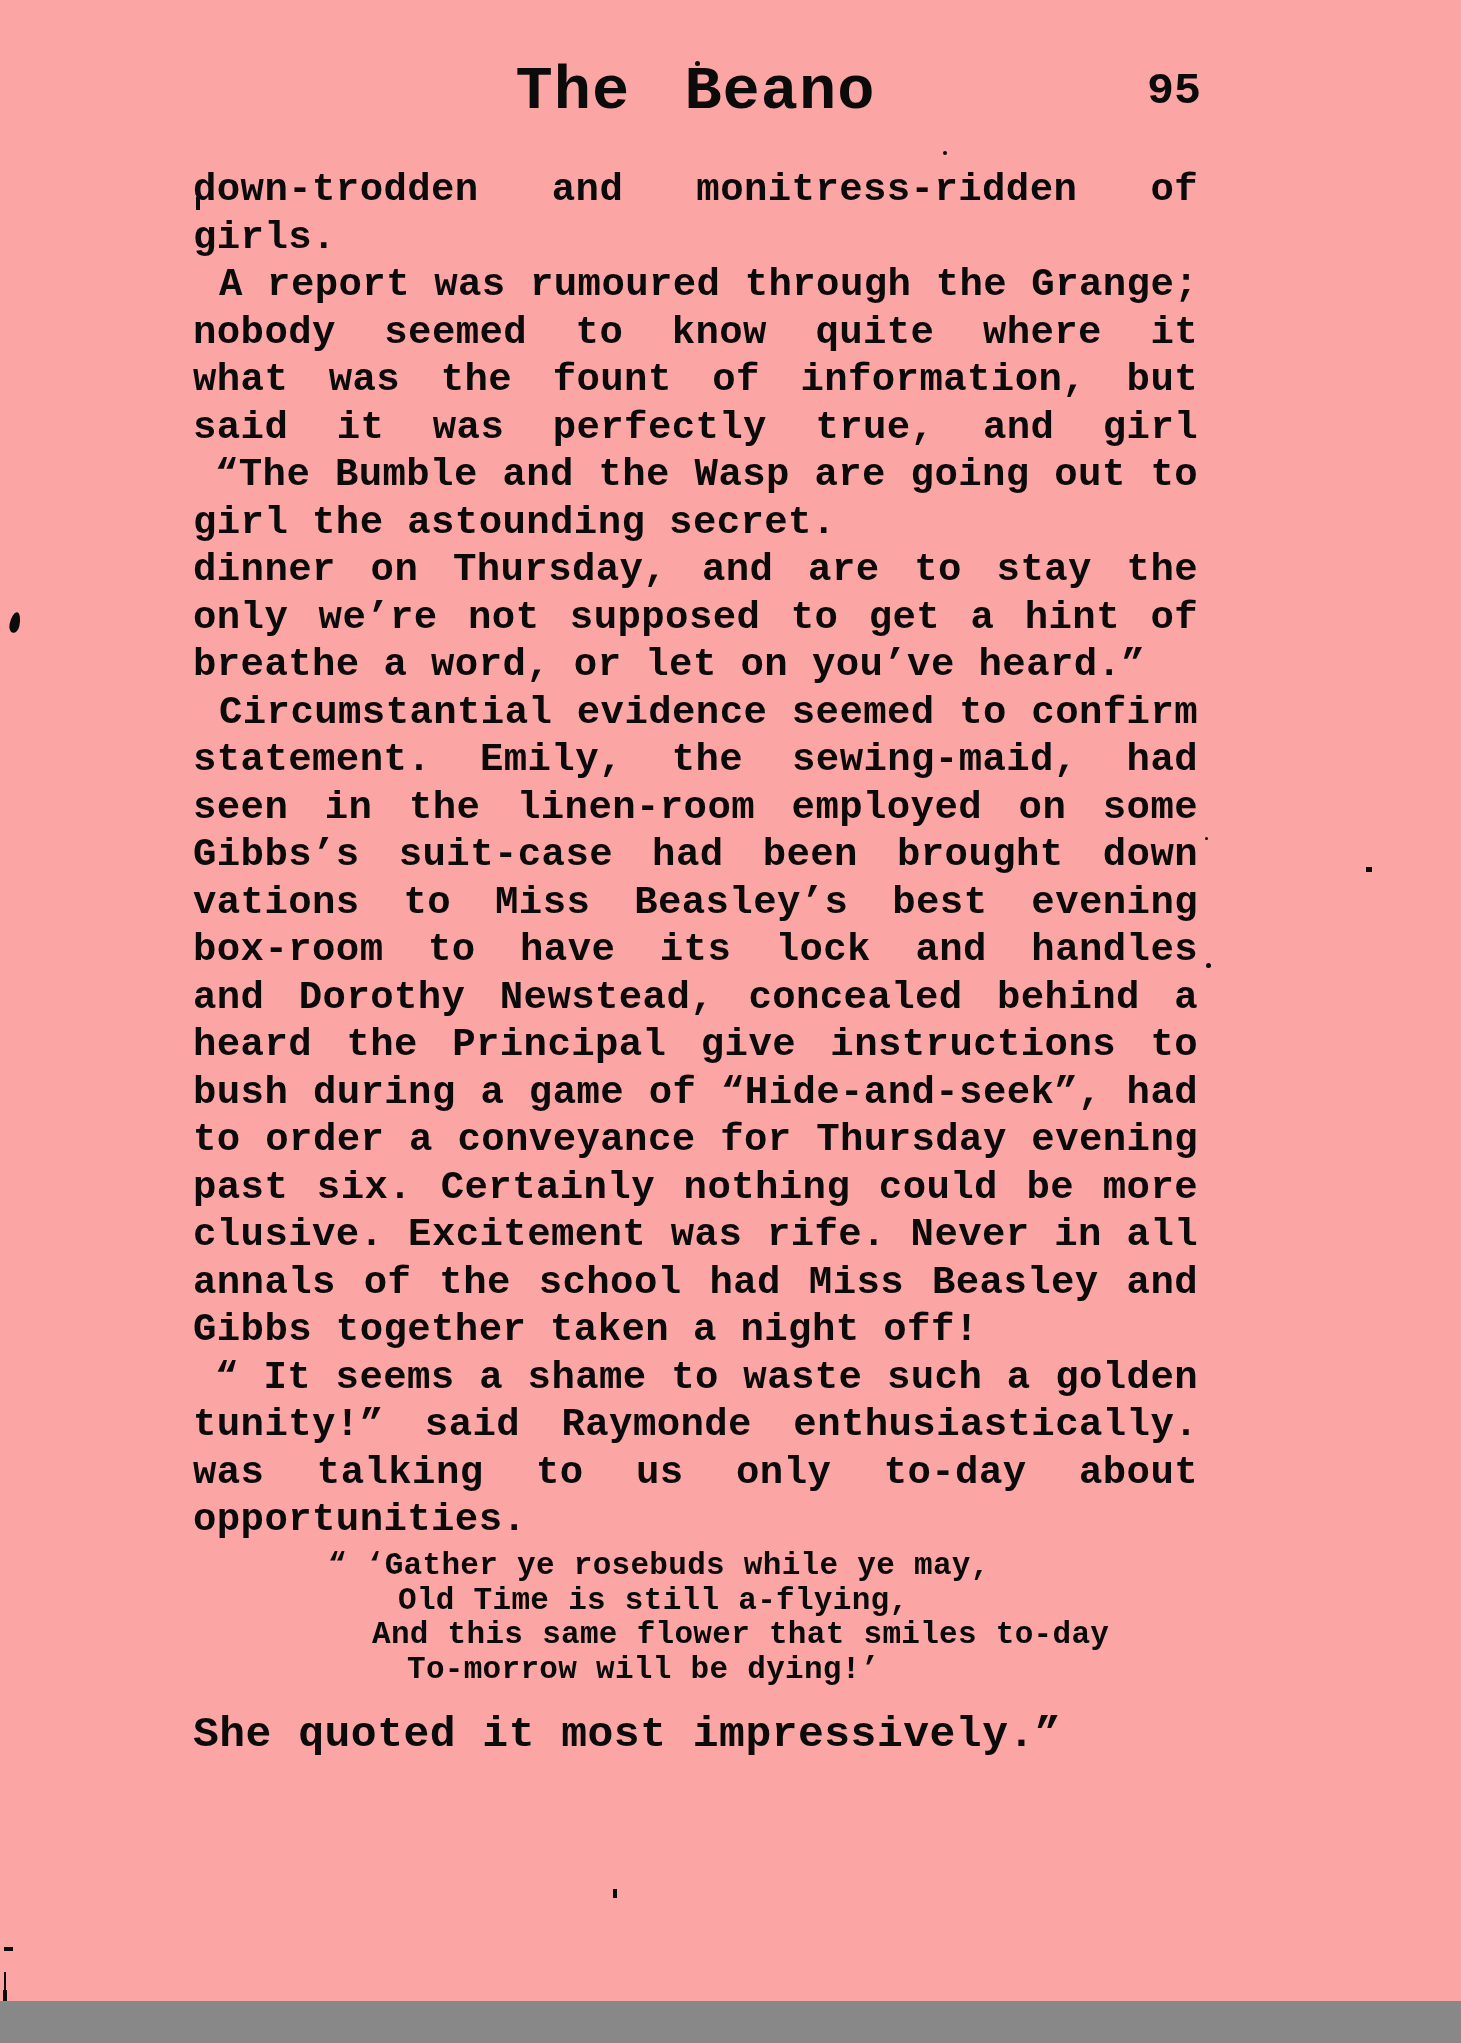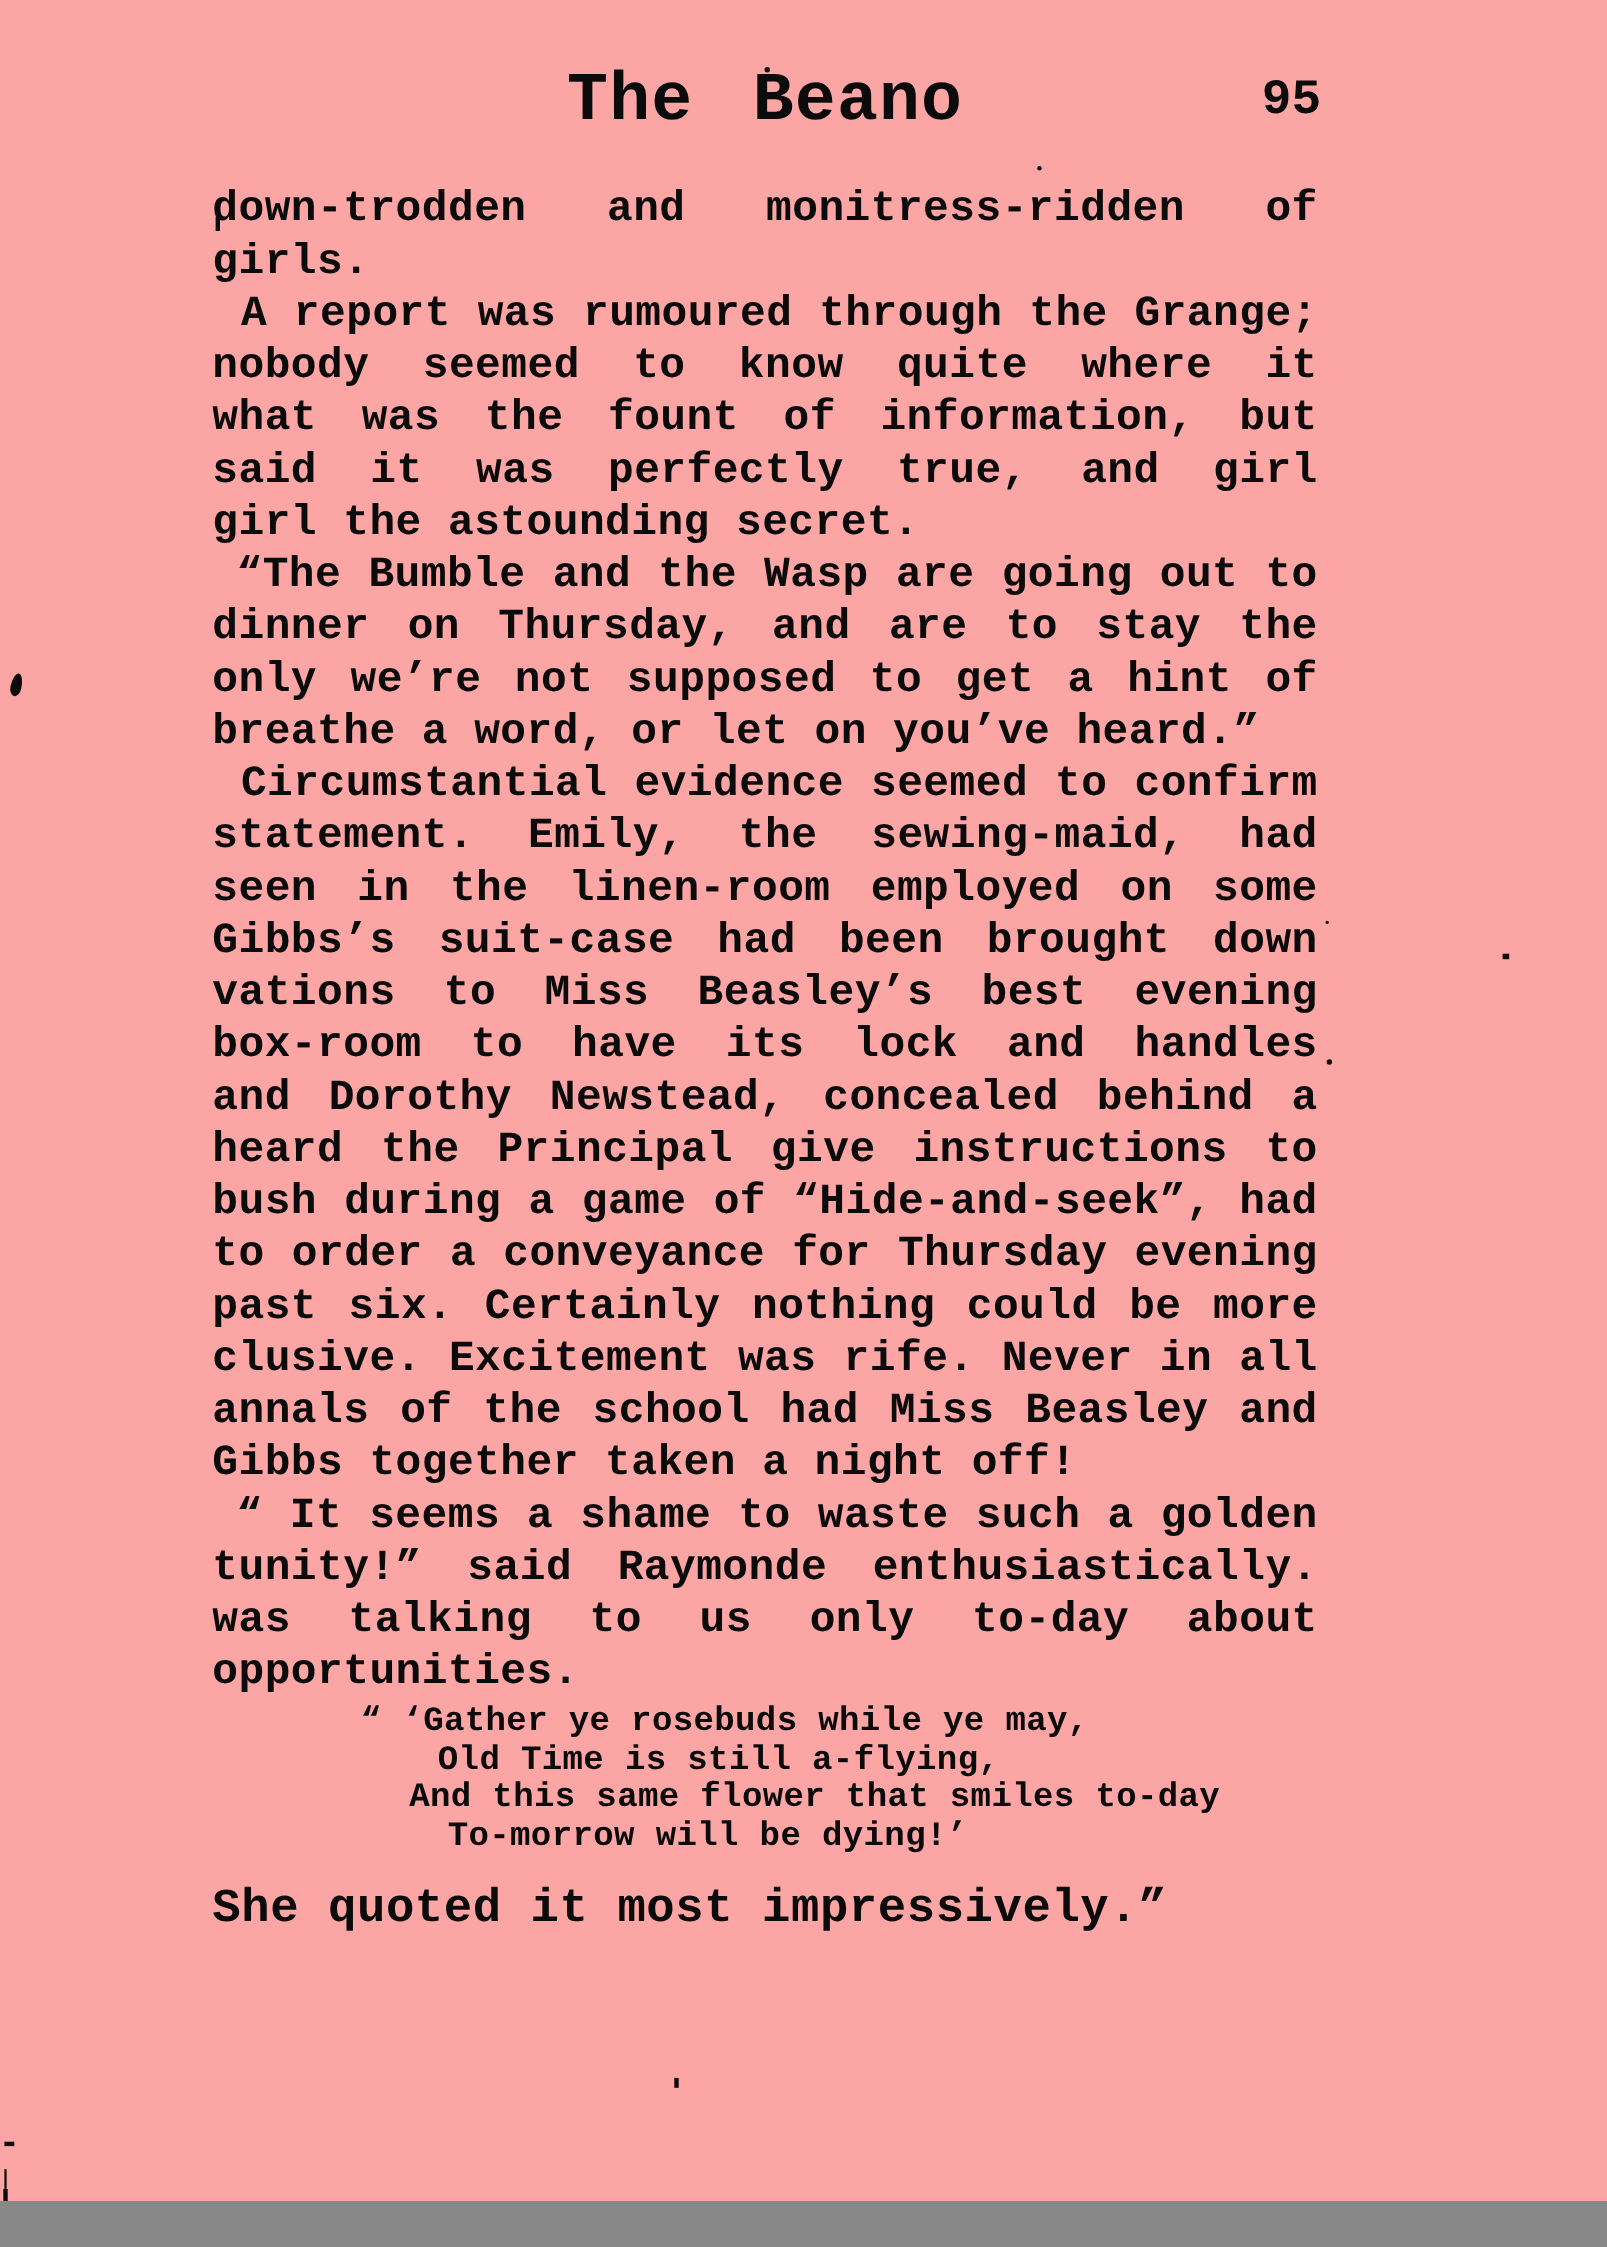--- a/index.html
+++ b/index.html
@@ -74,22 +74,22 @@
 
   <div class="pagenum">95</div>
 
   <div class="bodytext">
       <div class="bline just">down-trodden and monitress-ridden of school-</div>
       <div class="bline">girls.</div>
       <div class="bline just" style="text-indent: 26px;">A report was rumoured through the Grange;</div>
       <div class="bline just">nobody seemed to know quite where it started, or</div>
       <div class="bline just">what was the fount of information, but everybody</div>
       <div class="bline just">said it was perfectly true, and girl whispered to</div>
+      <div class="bline just" style="text-indent: 22px;">“The Bumble and the Wasp are going out to</div>
       <div class="bline">girl the astounding secret.</div>
-      <div class="bline just" style="text-indent: 22px;">“The Bumble and the Wasp are going out to</div>
       <div class="bline just">dinner on Thursday, and are to stay the night,</div>
       <div class="bline just">only we’re not supposed to get a hint of it, so don’t</div>
       <div class="bline">breathe a word, or let on you’ve heard.”</div>
       <div class="bline just" style="text-indent: 26px;">Circumstantial evidence seemed to confirm the</div>
       <div class="bline just">statement.  Emily, the sewing-maid, had been</div>
       <div class="bline just">seen in the linen-room employed on some reno-</div>
       <div class="bline just">Gibbs’s suit-case had been brought down from the</div>
       <div class="bline just">vations to Miss Beasley’s best evening dress; Miss</div>
       <div class="bline just">box-room to have its lock and handles polished;</div>
       <div class="bline just">and Dorothy Newstead, concealed behind a laurel</div>

